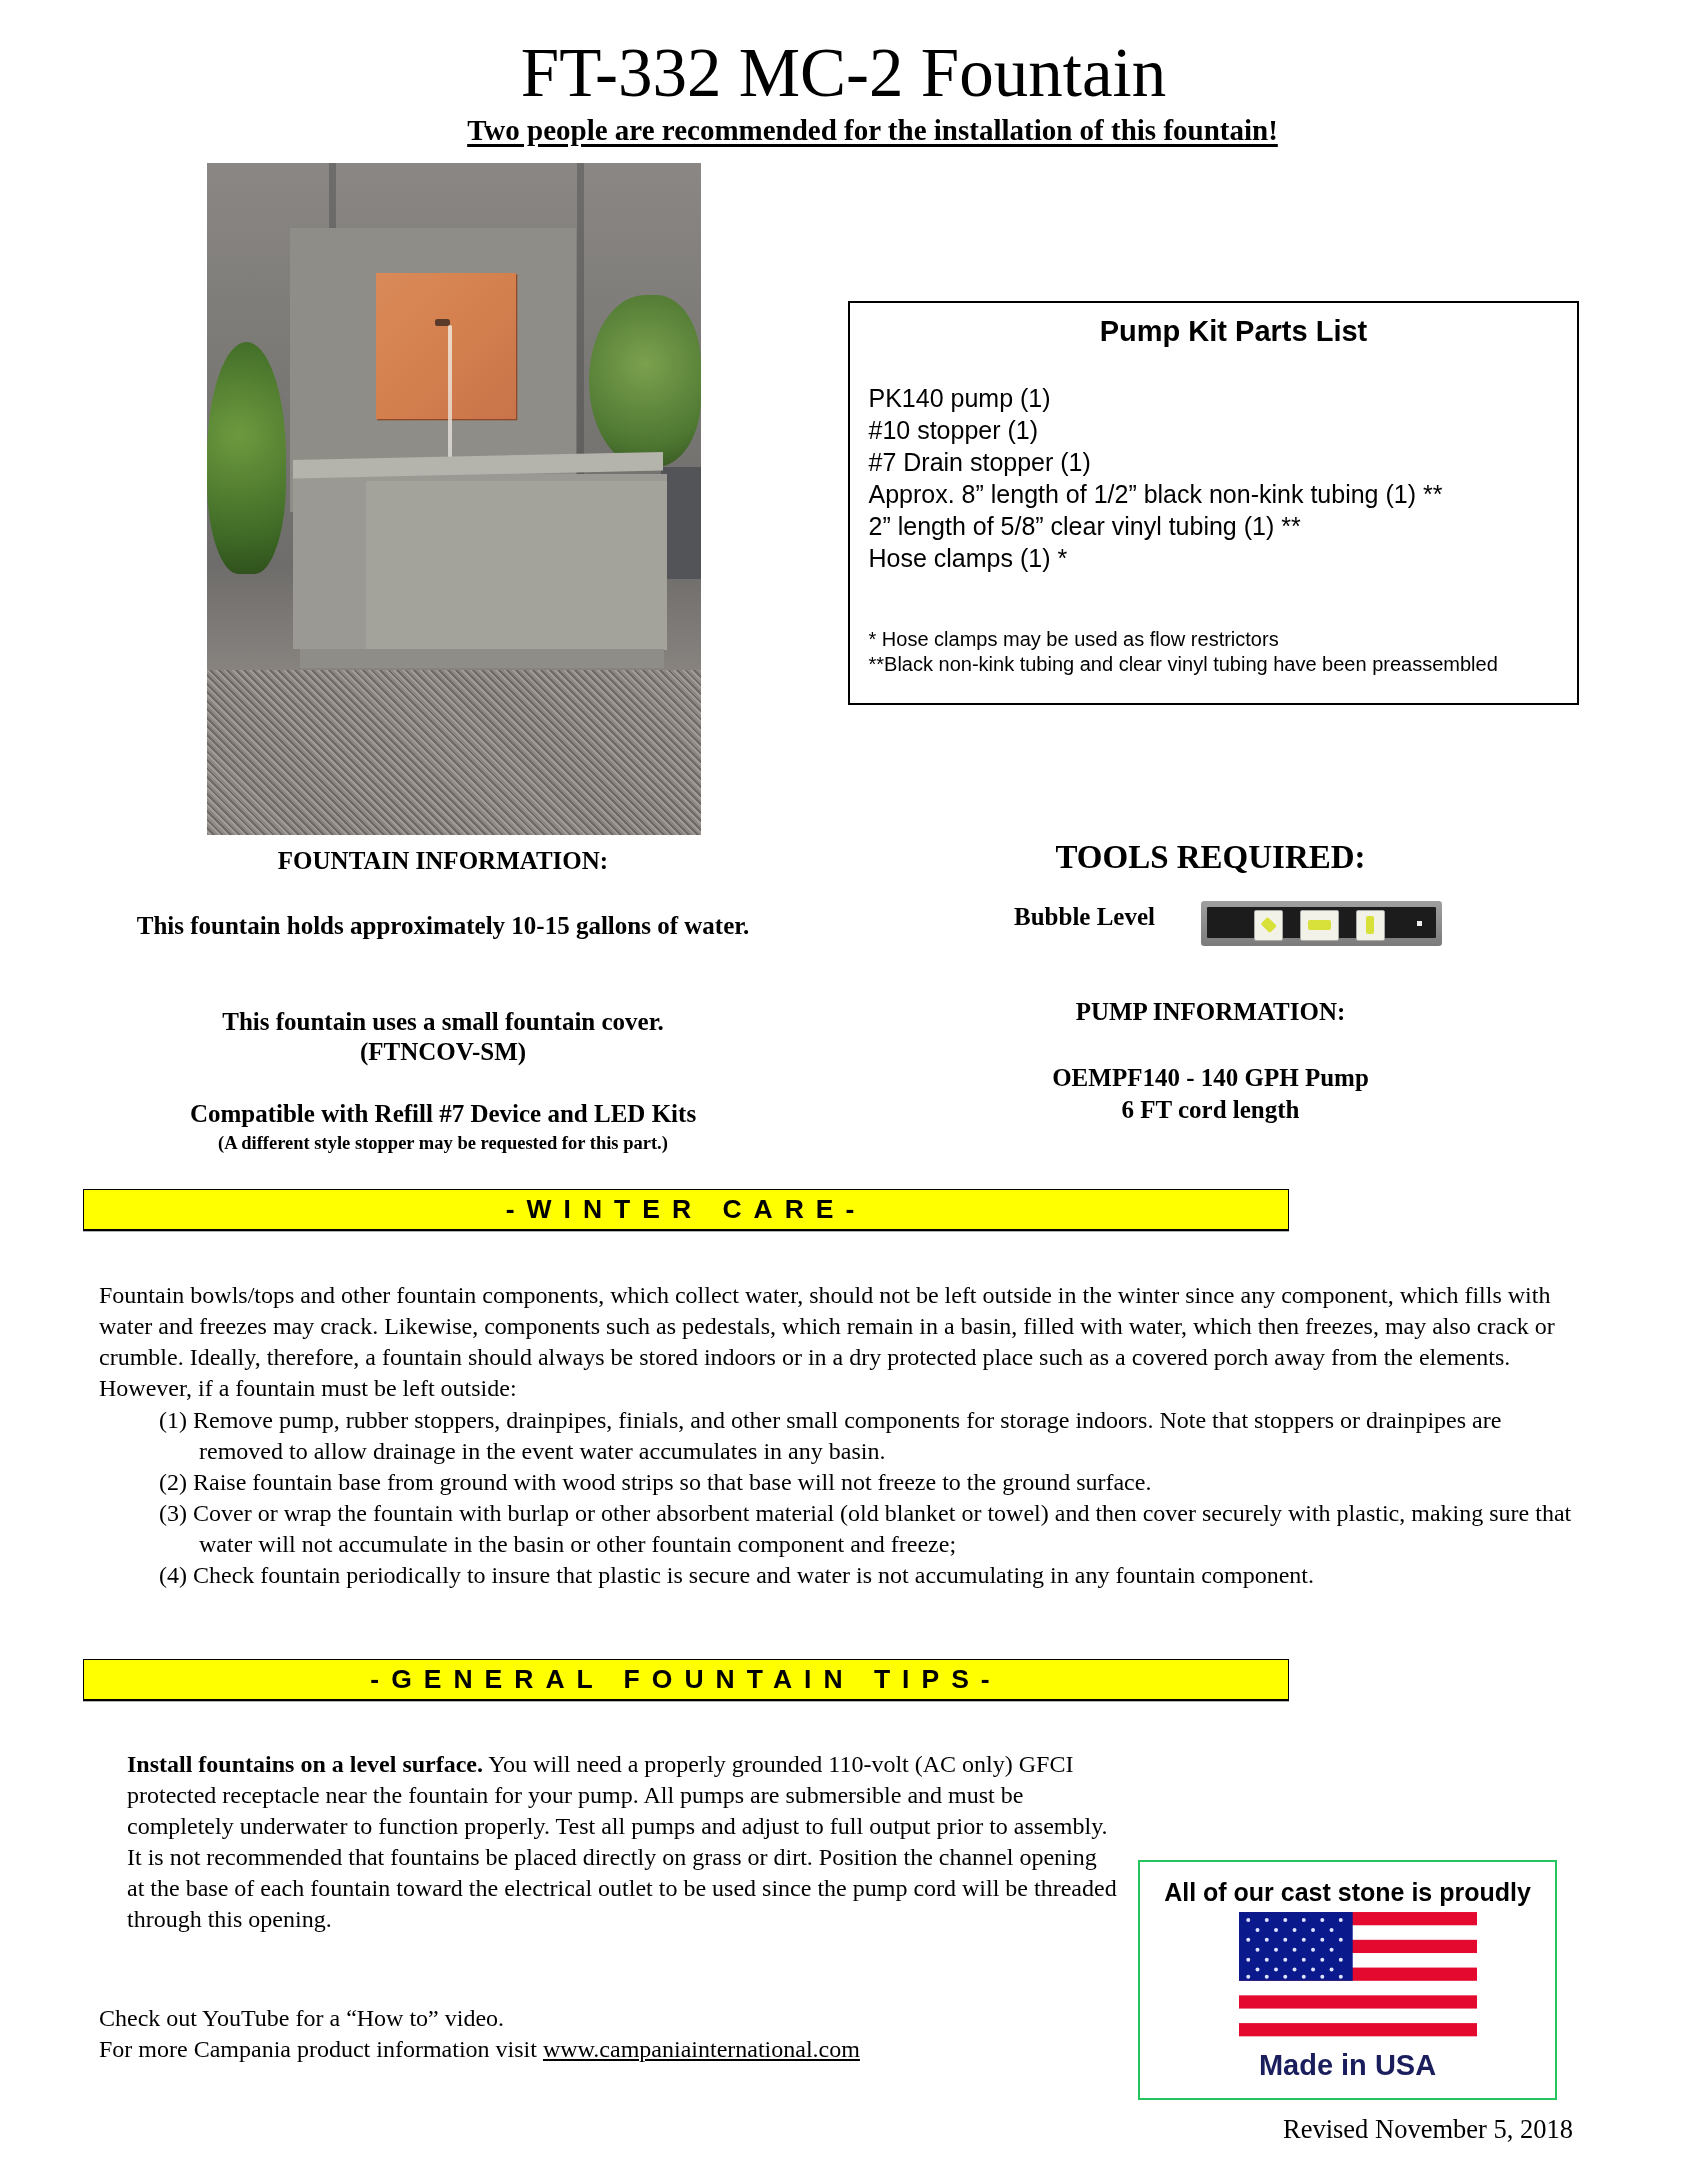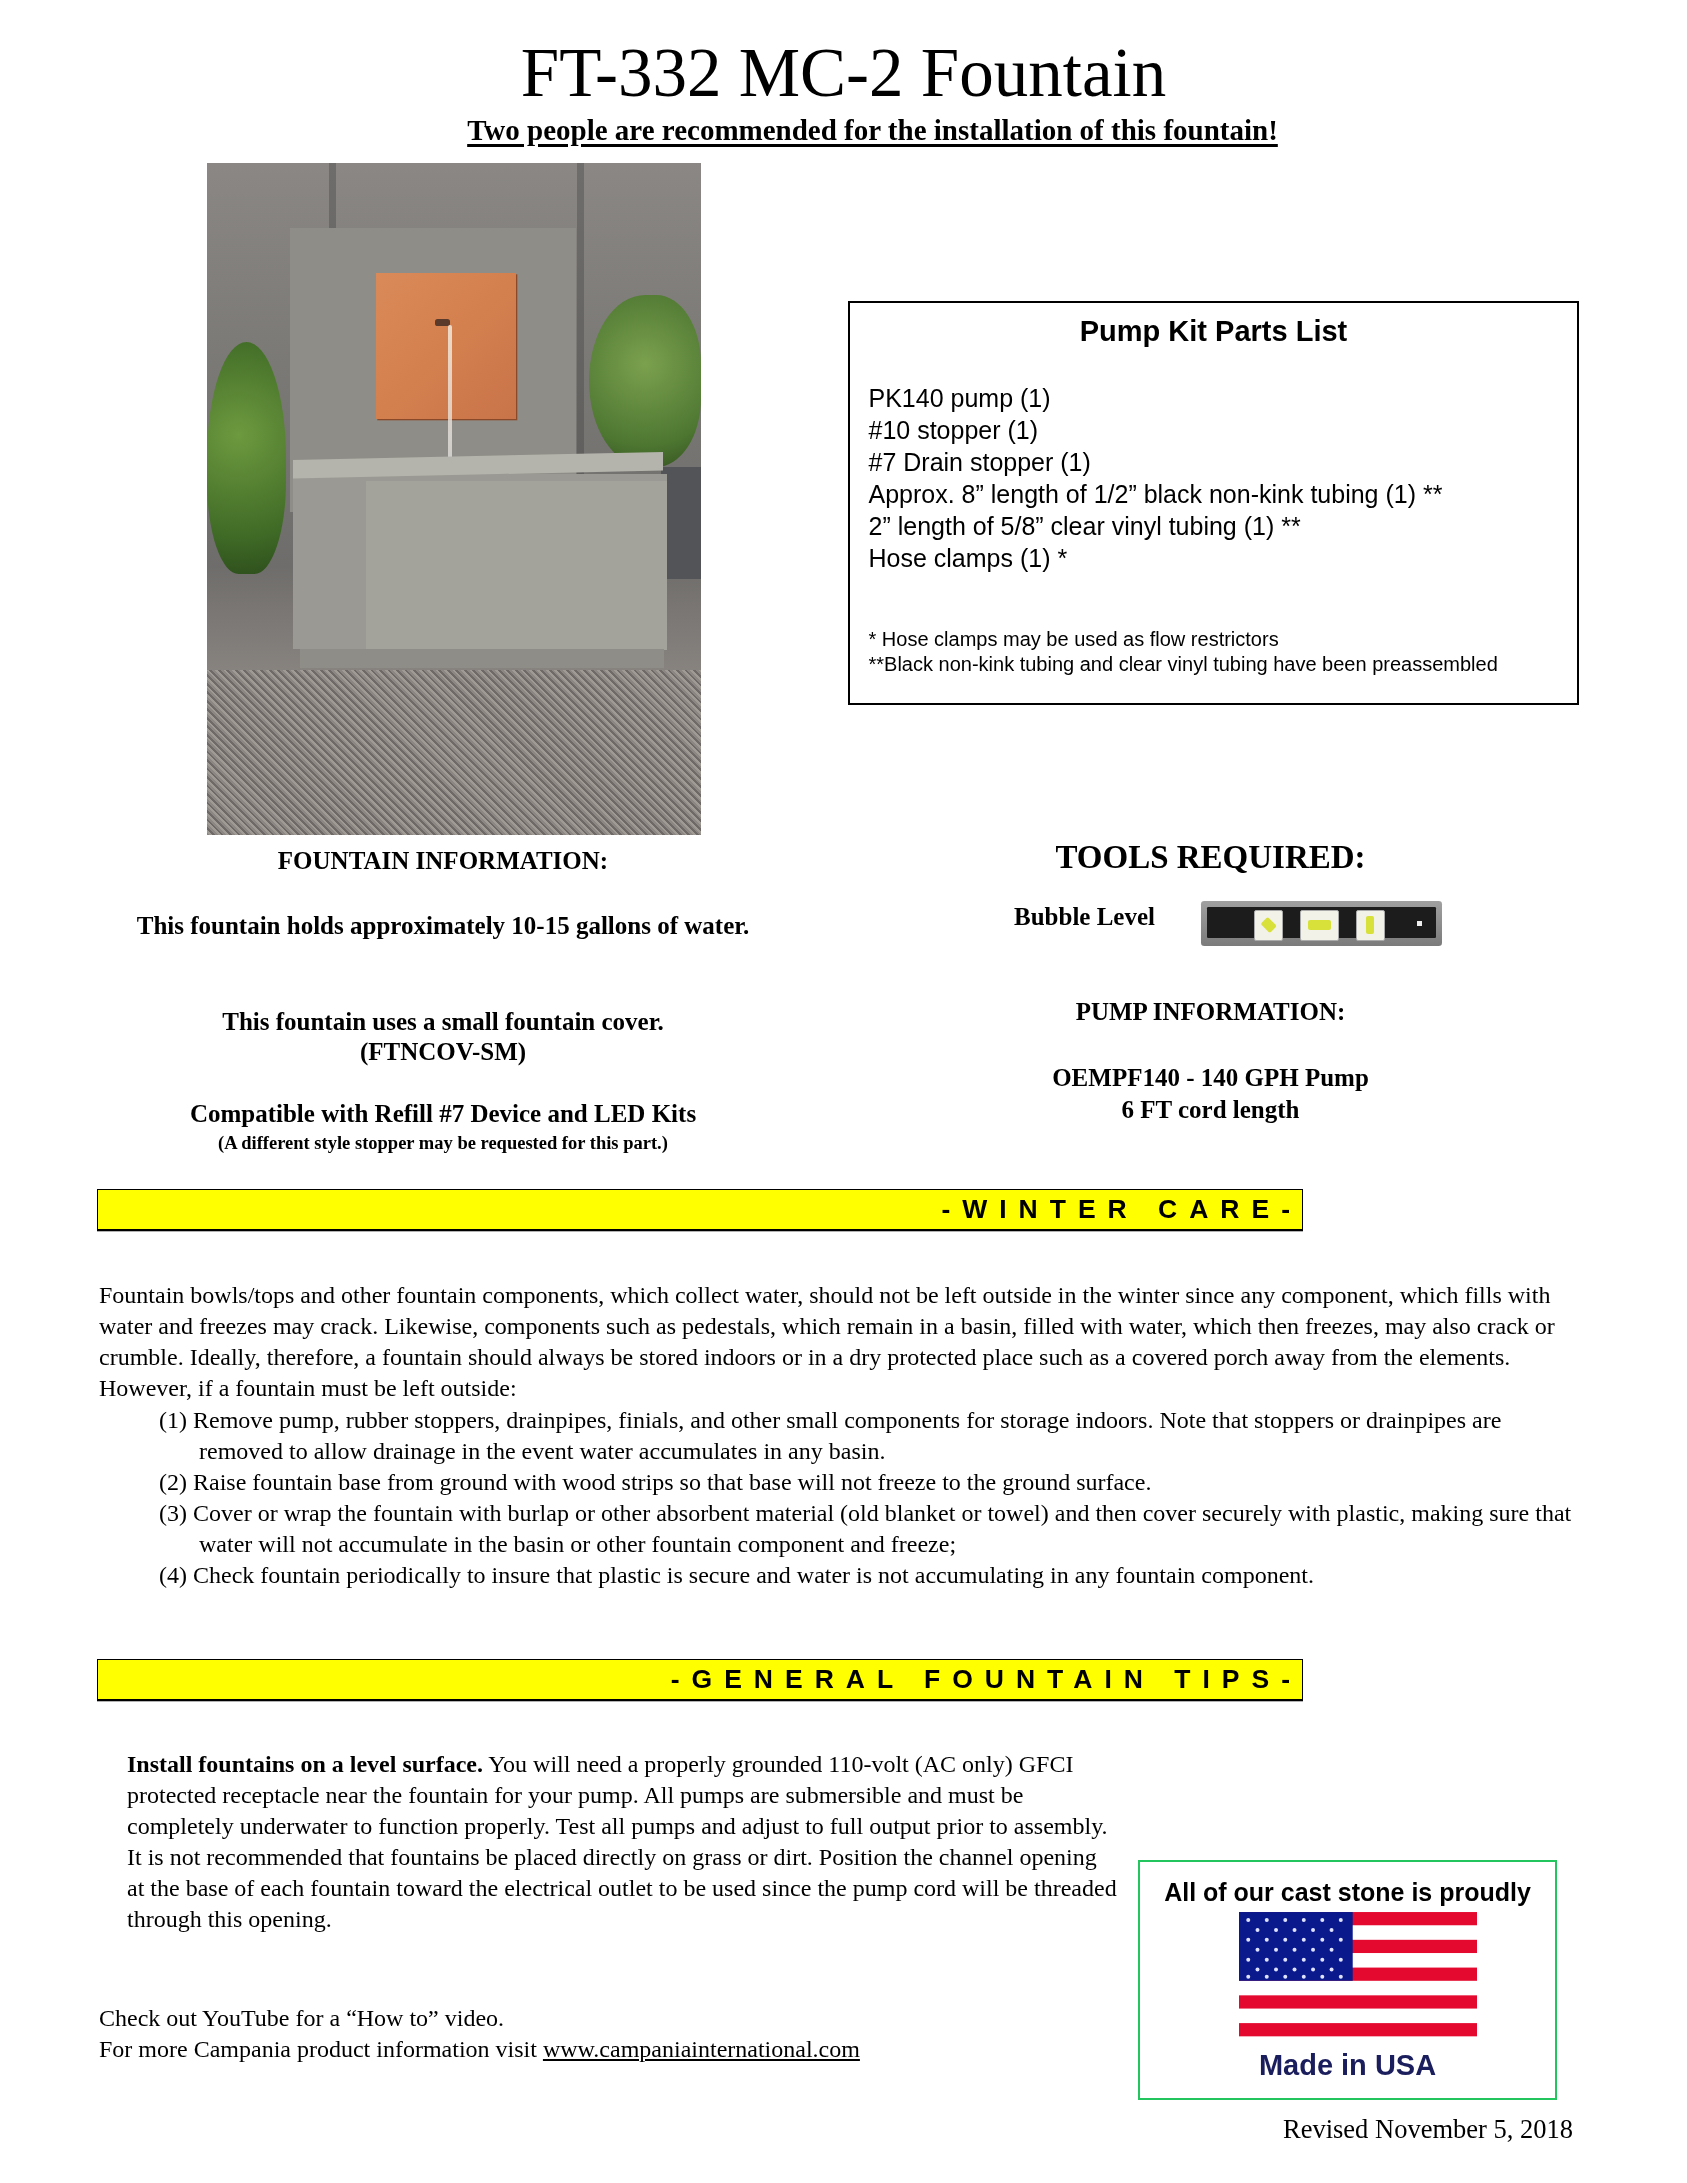--- a/index.html
+++ b/index.html
@@ -32,21 +32,21 @@
   #photo .water { position:absolute; left:241px; top:162px; width:4px; height:155px;
      background:linear-gradient(180deg,rgba(240,225,210,.9),rgba(230,230,230,.7)); border-radius:2px; }
   #photo .basin-top { position:absolute; left:86px; top:289px; width:370px; height:26.5px; background:#b4b4ac;
      clip-path:polygon(0 30%,100% 0,100% 70%,0 100%); }
   #photo .basin { position:absolute; left:86px; top:311px; width:374px; height:175px; background:#9a9993; }
   #photo .basin-front { position:absolute; left:159px; top:318px; width:301px; height:169px; background:#a3a39c; }
   #photo .base { position:absolute; left:93px; top:486px; width:364px; height:18.5px; background:#8e8d88; }
 
   
   #parts-box { left:848px; top:301px; width:731px; height:404px; border:2px solid #000; box-sizing:border-box; }
-  #parts-title { left:0; width:100%; top:12px; text-align:center; font-size:29px; font-weight:bold; }
+  #parts-title { left:0; width:100%; top:12px; text-align:center; font-size:29px; font-weight:bold;padding-left:20px; }
   #parts-list { left:18.5px; top:79px; font-size:25px; line-height:32px; }
   #parts-notes { left:18.5px; top:324px; font-size:20px; line-height:25px; }
 
   
   .info-col { text-align:center; font-weight:bold; }
   #fi-head { left:132px; width:622px; top:847px; font-size:25px; }
   #fi-gallons { left:132px; width:622px; top:910px; font-size:25px; line-height:32px; }
   #fi-cover { left:132px; width:622px; top:1007px; font-size:25px; line-height:30px; }
   #fi-compat { left:132px; width:622px; top:1100px; font-size:25px; }
   #fi-compat-note { left:132px; width:622px; top:1133px; font-size:18.5px; }
@@ -58,23 +58,23 @@
            background:linear-gradient(180deg,#a0a0a0,#7b7b7b); padding:4px; box-sizing:border-box; }
   #level .bar { position:absolute; left:6px; top:6px; right:6px; bottom:8px; background:#1c1c1c; border-radius:1.3px; }
   #level .vial { position:absolute; top:8.6px; width:26.5px; height:29px; background:#f2f2e8; border:1.3px solid #aaa; border-radius:2px; }
   #level .vial i { position:absolute; left:6.6px; right:6.6px; top:9.3px; bottom:9.3px; background:#d8e03a; border-radius:2px; }
   #level .dot { position:absolute; right:20px; top:20px; width:5.3px; height:5.3px; background:#eee; }
   #pump-head { left:959px; width:503px; top:998px; font-size:25px; }
   #pump-model { left:959px; width:503px; top:1062px; font-size:25px; line-height:32px; }
 
   
   .banner { left:83px; width:1206px; height:41px; background:#ffff00; border:1.3px solid #000;
-            box-shadow:0 1.3px 0 #000; box-sizing:border-box; text-align:right;
+            box-shadow:0 1.3px 0 #000; box-sizing:border-box; text-align:center;
             font-family:"Liberation Sans", sans-serif; font-weight:bold; font-size:26.5px; line-height:38px;
-            letter-spacing:12px;margin-left:14px; }
+            letter-spacing:12px; }
   #winter-banner { top:1189px; }
   #tips-banner { top:1659px; }
 
   .body-text { left:99px; width:1502px; font-size:24px; line-height:31px; }
   #winter-intro { top:1280px; }
   #winter-list { left:159px; width:1422px; top:1405px; font-size:24px; line-height:31px; }
   #winter-list .item { padding-left:40px; text-indent:-40px; }
 
   #tips-text { top:1749px; width:1456px;margin-left:28px; }
   #tips-text b { font-weight:bold; }

